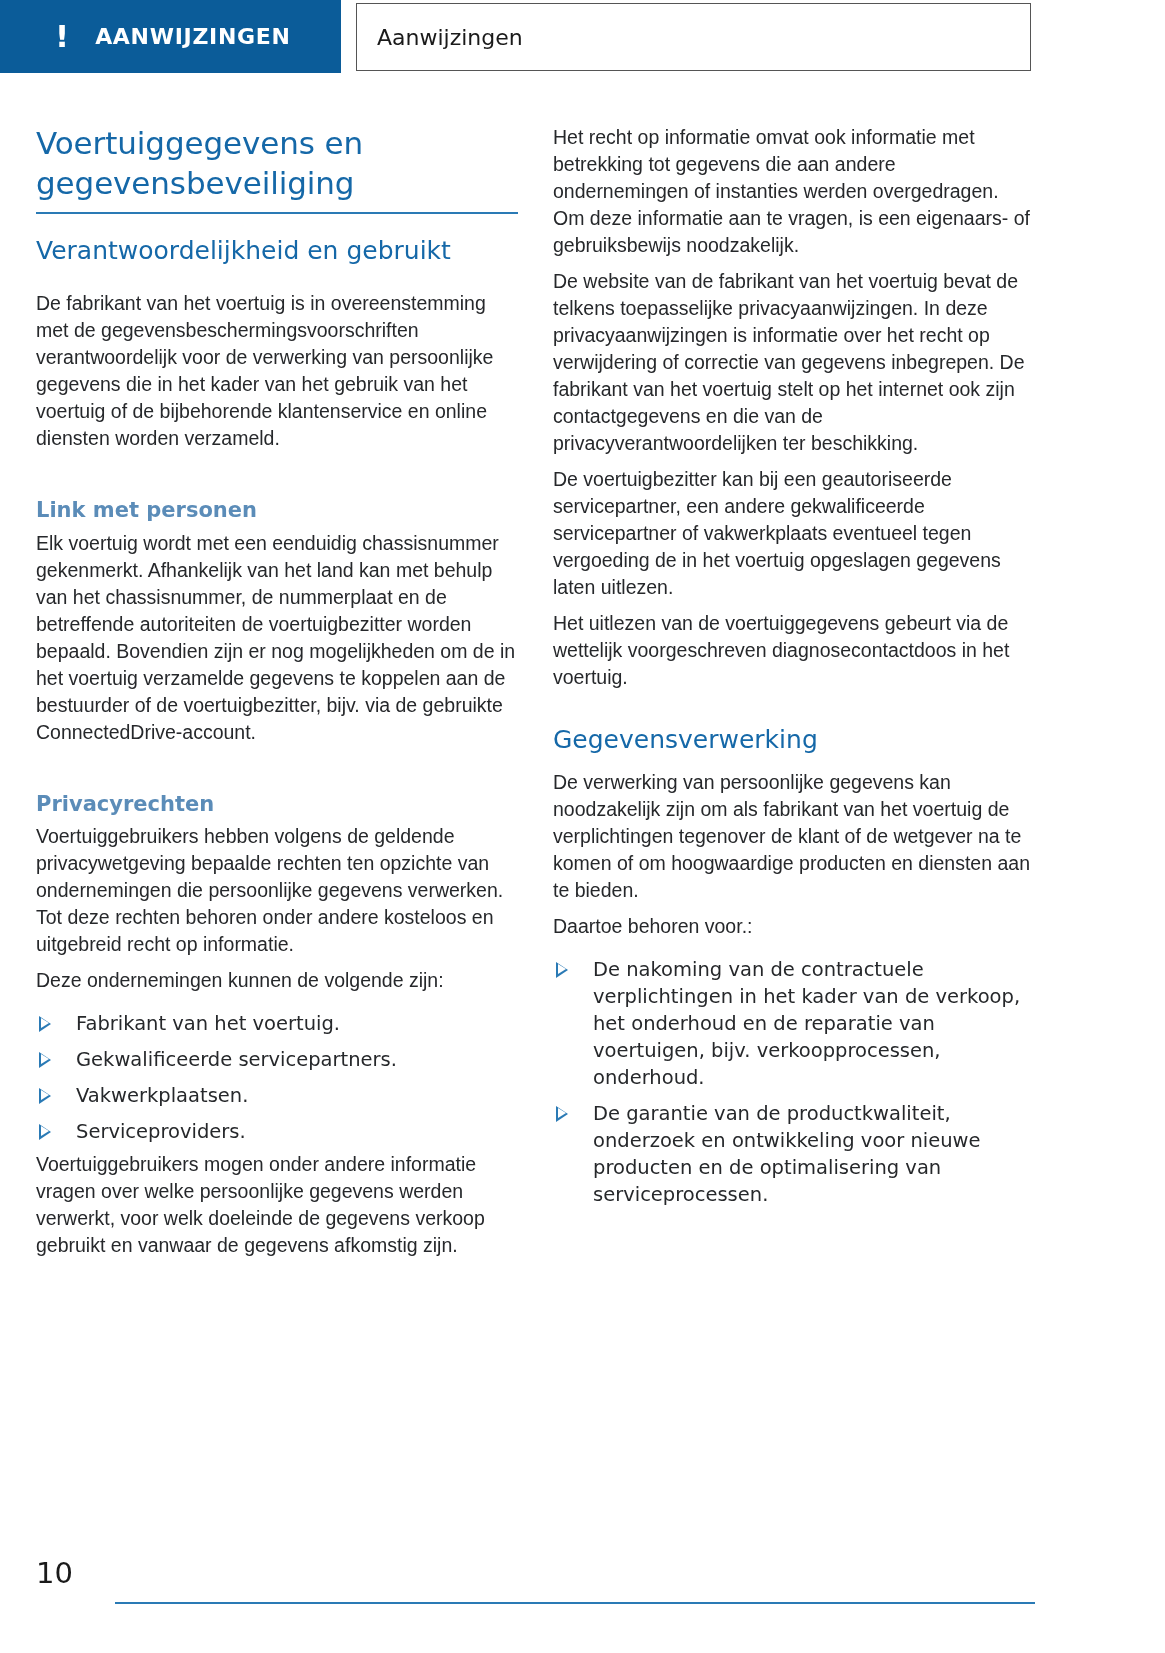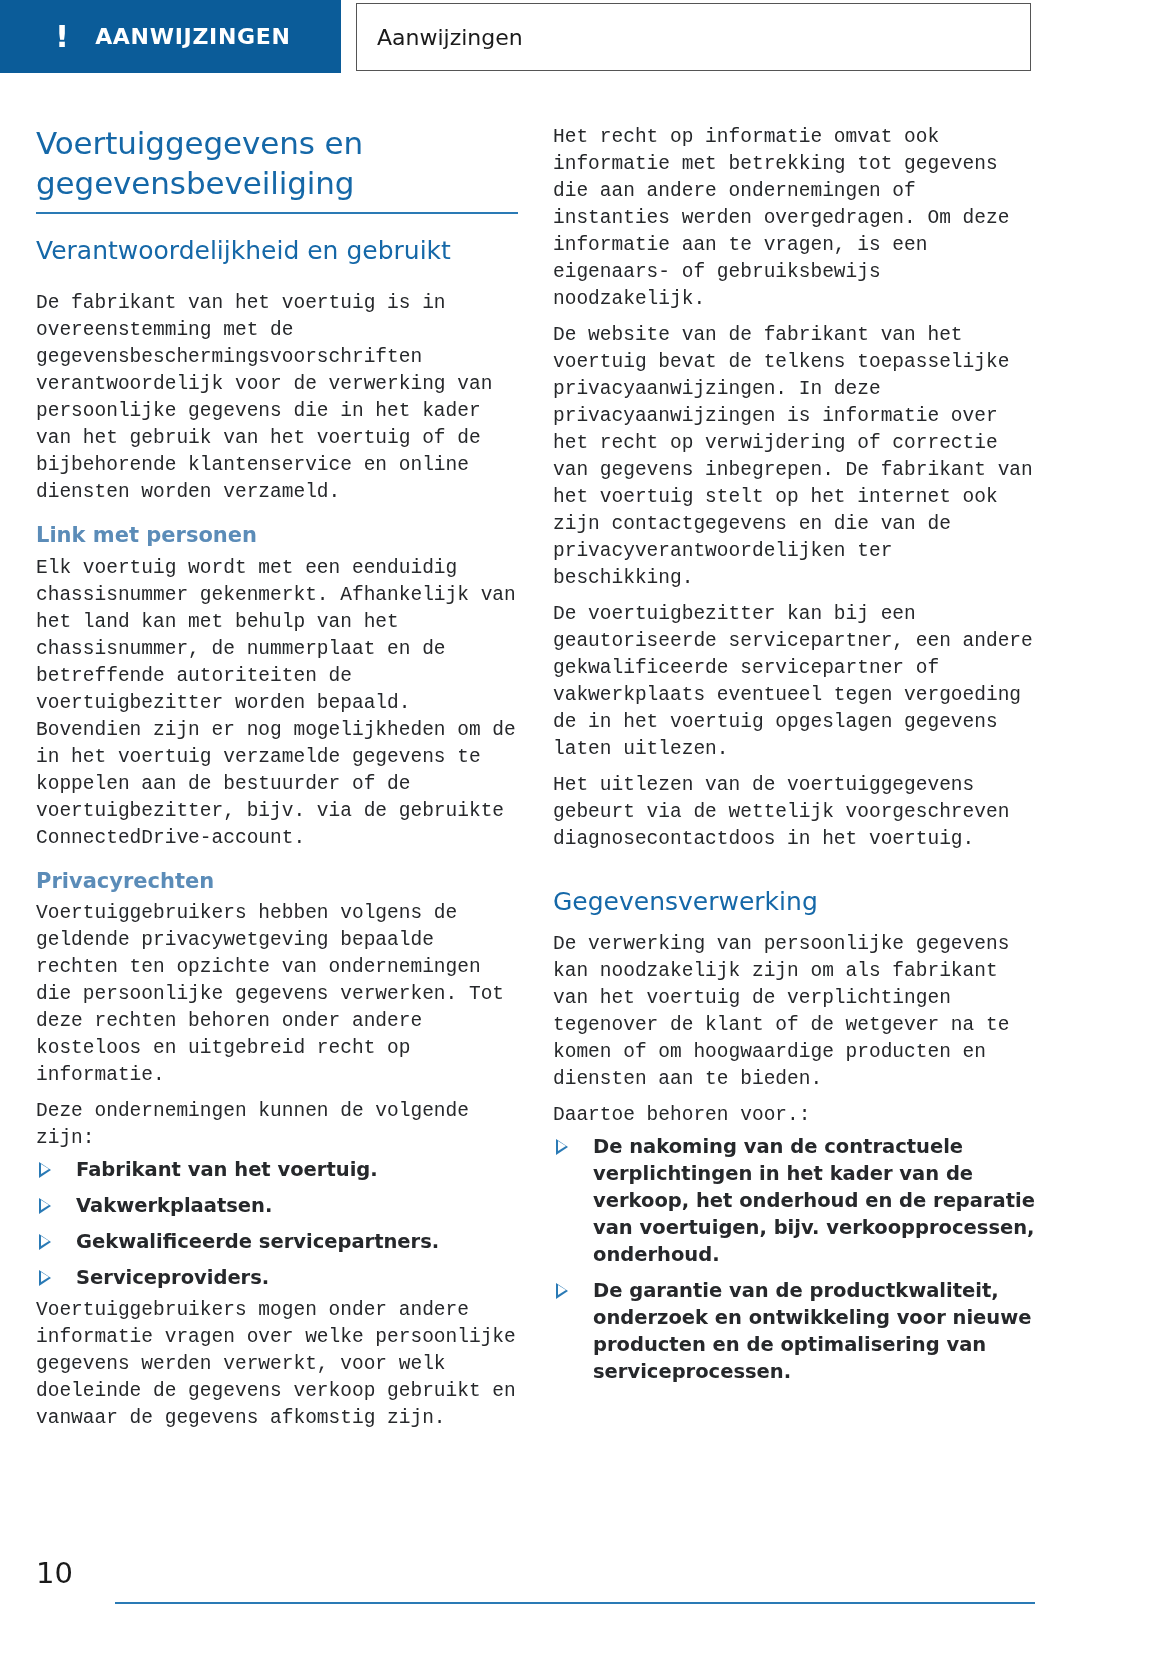--- a/index.html
+++ b/index.html
@@ -114,37 +114,36 @@
     margin-bottom: 14px;
   }
   h3.sub-heading {
     margin: 0 0 6px 0;
     color: #5b8cb8;
     font-size: 21px;
     font-weight: 700;
     line-height: 1.2;
     font-family: "DejaVu Sans", sans-serif;
   }
-  h3.sub-heading.spaced { margin-top: 17px; }
+  h3.sub-heading.spaced { margin-top: 46px; }
 
   p.body {
     margin: 0 0 9px 0;
     color: #26282b;
     font-size: 19.5px;
     line-height: 1.385;
-    font-family: Liberation Mono, monospace;
+    font-family: Liberation Sans, sans-serif;
   }
   p.body.tight { margin-bottom: 2px; }
 
   
   ul.bullets {
     list-style: none;
-    margin: 4px 0 6px 0;
+    margin: 16px 0 6px 0;
     padding: 0;
-    font-weight: bold;
   }
   ul.bullets li {
     position: relative;
     padding-left: 40px;
     margin-bottom: 9px;
     color: #26282b;
     font-size: 19.5px;
     line-height: 1.385;
     font-family: "DejaVu Sans", sans-serif;
   }
@@ -228,26 +227,26 @@
 
     <ul class="bullets">
       <li>
         <span class="tri-outer"></span>
         <span class="tri-inner"></span>
         <span>Fabrikant van het voertuig.</span>
       </li>
       <li>
         <span class="tri-outer"></span>
         <span class="tri-inner"></span>
+        <span>Gekwalificeerde servicepartners.</span>
+      </li>
+      <li>
+        <span class="tri-outer"></span>
+        <span class="tri-inner"></span>
         <span>Vakwerkplaatsen.</span>
-      </li>
-      <li>
-        <span class="tri-outer"></span>
-        <span class="tri-inner"></span>
-        <span>Gekwalificeerde servicepartners.</span>
       </li>
       <li>
         <span class="tri-outer"></span>
         <span class="tri-inner"></span>
         <span>Serviceproviders.</span>
       </li>
     </ul>
 
     <p class="body">Voertuiggebruikers mogen onder andere informatie vragen over welke persoonlijke gegevens werden verwerkt, voor welk doeleinde de gegevens verkoop gebruikt en vanwaar de gegevens afkomstig zijn.</p>
   </div>

